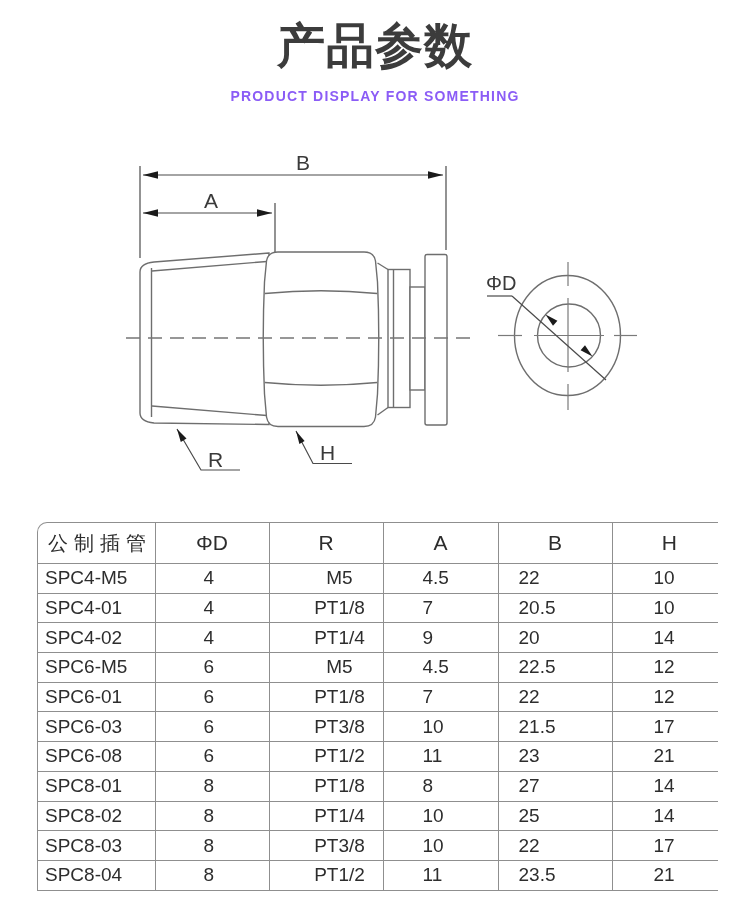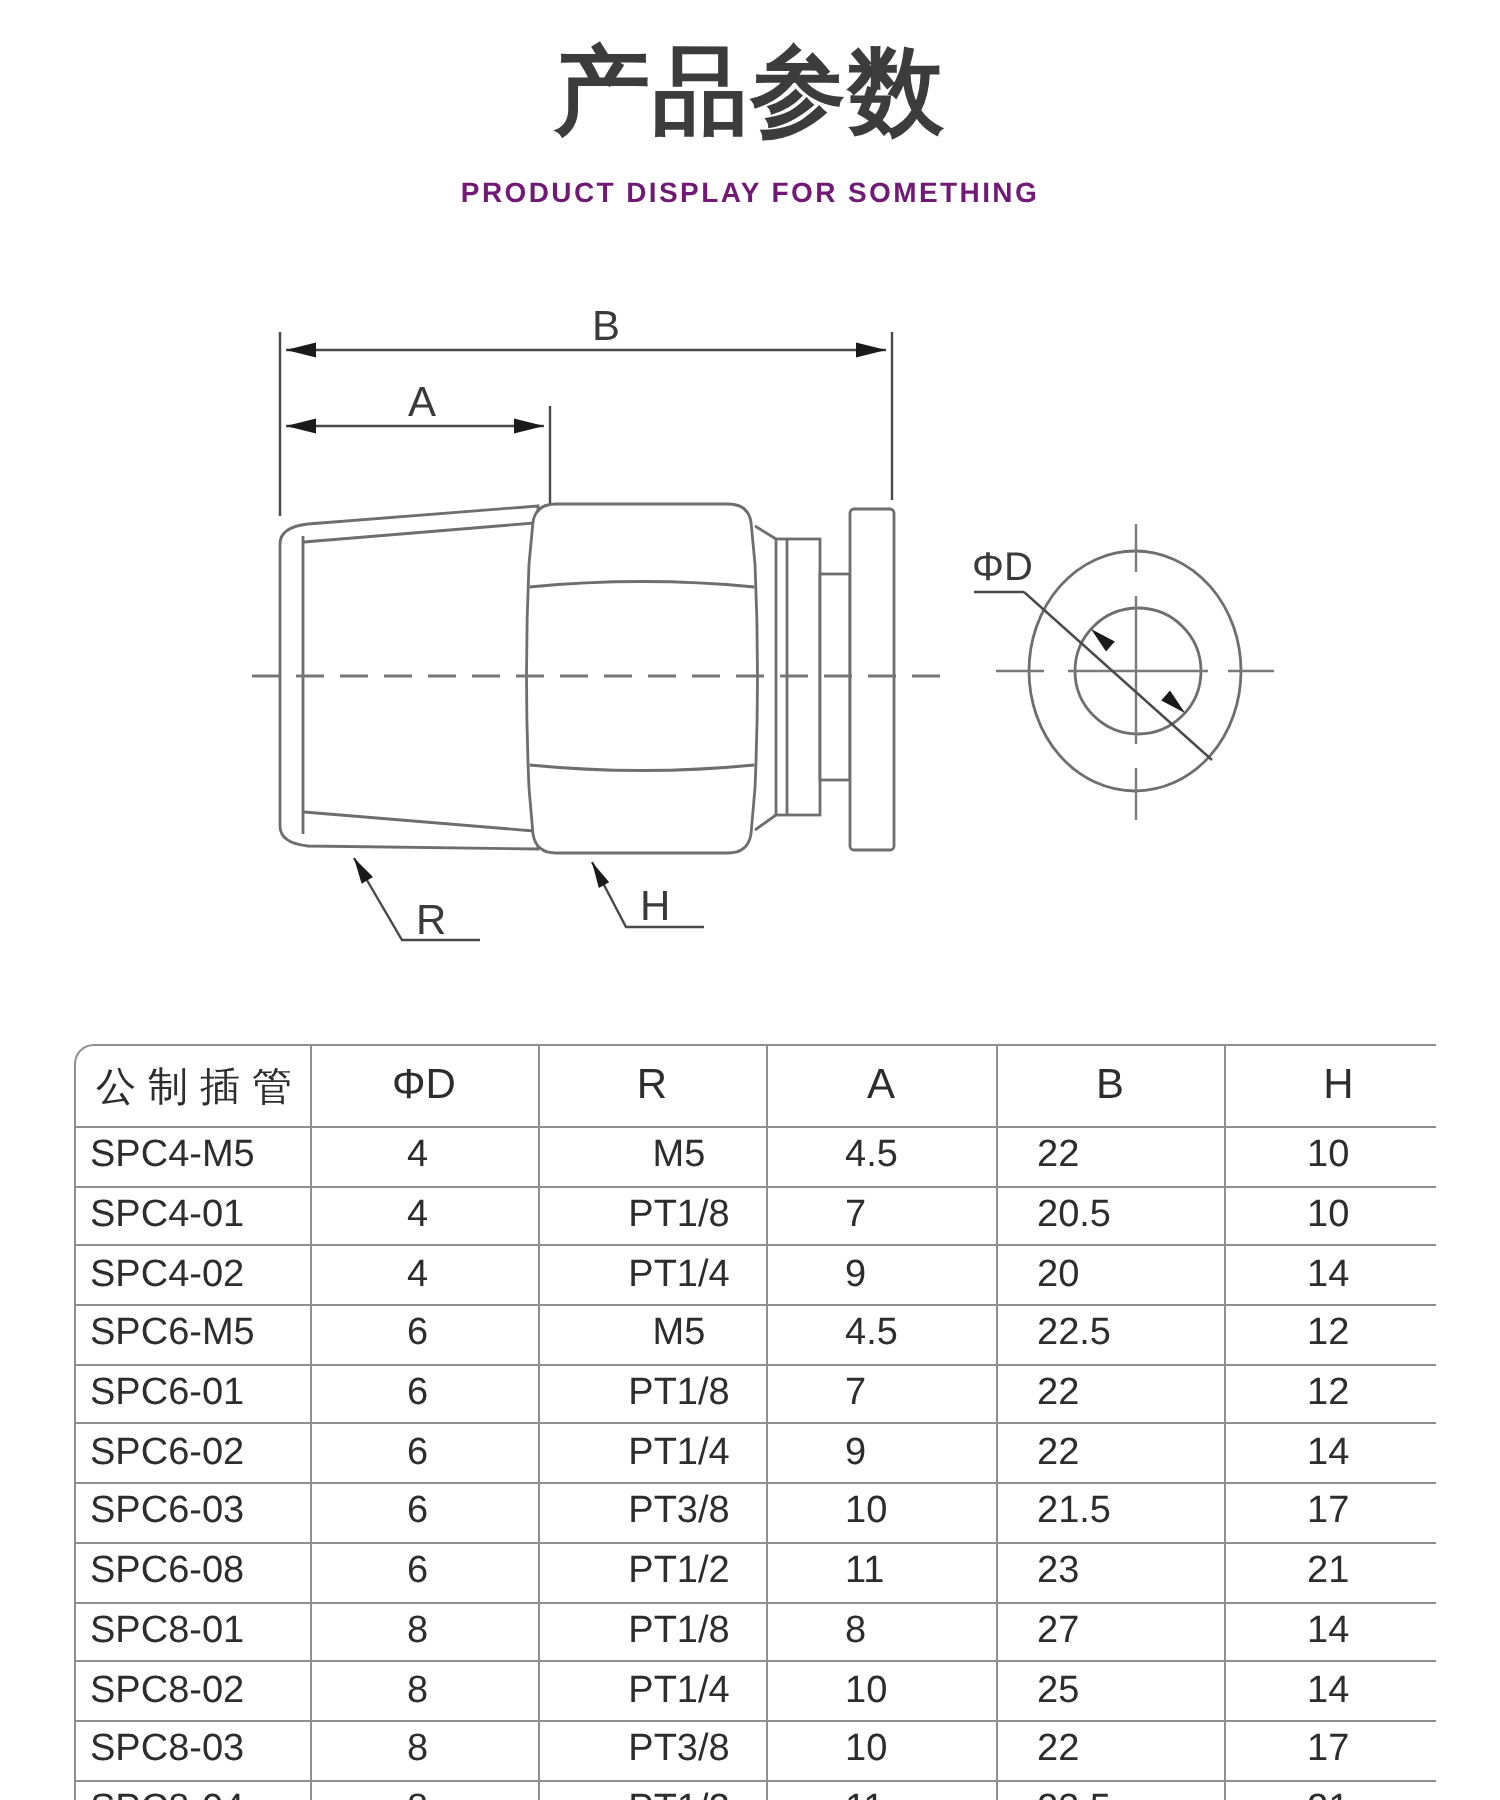--- a/index.html
+++ b/index.html
@@ -1,21 +1,21 @@
 <!DOCTYPE html>
 <html><head>
 <meta charset="utf-8">
 <style>
   html,body{margin:0;padding:0;background:#fff;}
   .page{position:relative;width:718px;height:900px;background:#ffffff;overflow:hidden;
         font-family:"Liberation Sans",sans-serif;}
   .title{position:absolute;top:14px;left:0;width:750px;text-align:center;
          font-size:48px;font-weight:700;color:#3c3c3c;letter-spacing:1px;}
   .subtitle{position:absolute;top:88px;left:0;width:750px;text-align:center;
-            font-size:14px;font-weight:700;color:#701a75;letter-spacing:1.2px;}
+            font-size:14px;font-weight:700;color:#8b5cf6;letter-spacing:1.2px;}
   .drawing{position:absolute;left:0;top:130px;}
   .drawing text{font-family:"Liberation Sans",sans-serif;fill:#3a3a3a;}
   .table-wrap{position:absolute;left:37px;top:522px;width:690px;
               border:1px solid #8f8f8f;border-bottom:none;
               border-radius:10px 10px 0 0;overflow:hidden;box-sizing:border-box;}
   table{width:100%;border-collapse:collapse;table-layout:fixed;color:#2d2d2d;}
   th{height:38px;font-weight:400;font-size:21px;text-align:center;
      border-right:1px solid #8f8f8f;border-bottom:1px solid #8f8f8f;
      white-space:nowrap;overflow:hidden;}
   td{height:26.7px;font-size:19px;text-align:left;
@@ -160,28 +160,20 @@
           </tr>
           <tr>
             <td class="p0">SPC6-01</td>
             <td class="p1">6</td>
             <td class="p2">PT1/8</td>
             <td class="p3">7</td>
             <td class="p4">22</td>
             <td class="p5">12</td>
           </tr>
           <tr>
-            <td class="p0">SPC6-02</td>
-            <td class="p1">6</td>
-            <td class="p2">PT1/4</td>
-            <td class="p3">9</td>
-            <td class="p4">22</td>
-            <td class="p5">14</td>
-          </tr>
-          <tr>
             <td class="p0">SPC6-03</td>
             <td class="p1">6</td>
             <td class="p2">PT3/8</td>
             <td class="p3">10</td>
             <td class="p4">21.5</td>
             <td class="p5">17</td>
           </tr>
           <tr>
             <td class="p0">SPC6-08</td>
             <td class="p1">6</td>

